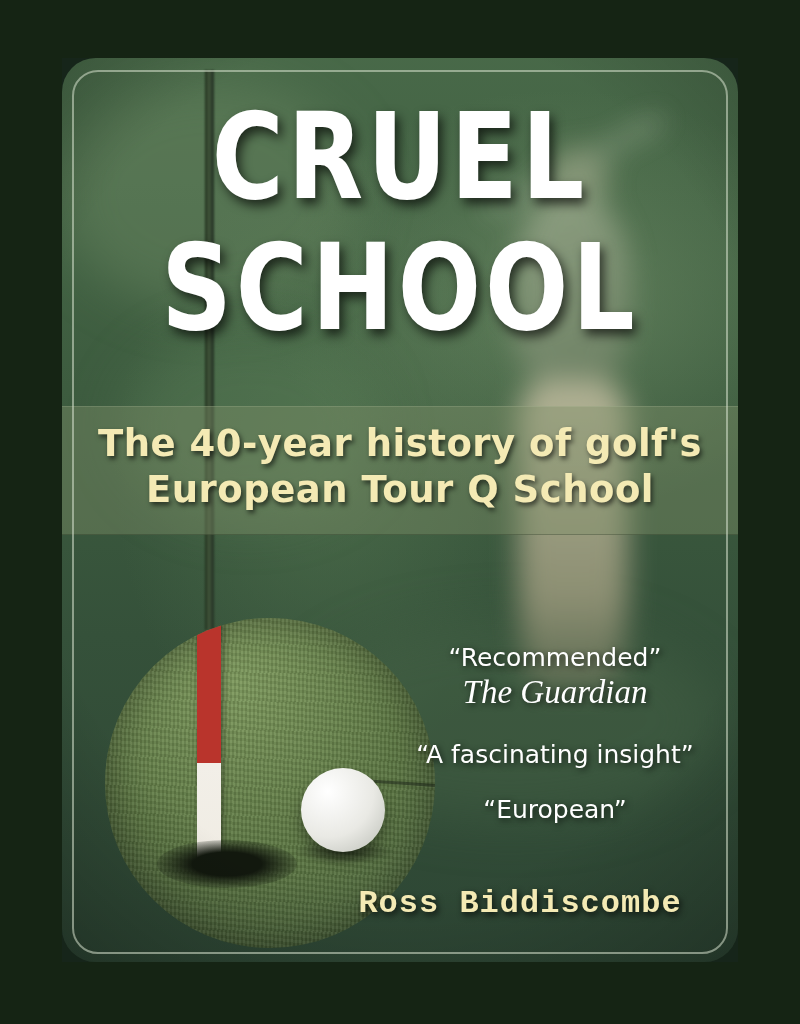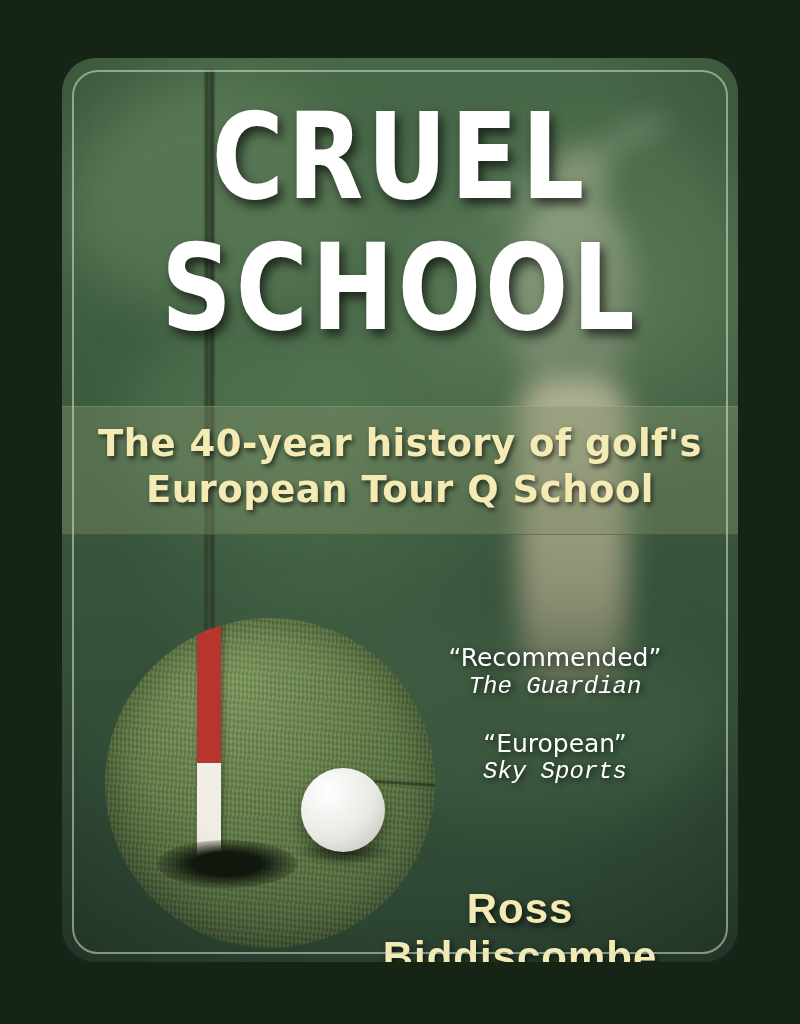--- a/index.html
+++ b/index.html
@@ -220,35 +220,35 @@
     margin-bottom: 28px;
     text-shadow: 2px 2px 6px rgba(0,0,0,0.7);
   }
   .quote-text {
     font-family: "DejaVu Sans", sans-serif;
     font-size: 25px;
     font-weight: normal;
     line-height: 1.1;
   }
   .quote-source {
-    font-family: Liberation Mono, monospace;
+    font-family: Liberation Serif, serif;
     font-style: italic;
-    font-size: 24px;
+    font-size: 33px;
     line-height: 1.25;
   }
 
   
   .author {
     position: absolute;
     left: 330px; top: 885px;
     width: 380px;
     text-align: center;
-    font-family: Liberation Sans, sans-serif;
+    font-family: Liberation Mono, monospace;
     font-weight: bold;
-    font-size: 42px;
+    font-size: 32px;
     letter-spacing: 1px;
     color: #f4eab4;
     text-shadow: 2px 3px 6px rgba(0,0,0,0.75);
   }
 
   
   .vignette {
     position: absolute;
     left: 0; top: 0; width: 800px; height: 1024px;
     background: radial-gradient(ellipse 680px 780px at 50% 45%, rgba(0,0,0,0) 55%, rgba(0,0,0,0.45) 100%);
@@ -297,24 +297,24 @@
     <div class="title-line one">CRUEL</div>
     <div class="title-line two">SCHOOL</div>
   </div>
 
   <div class="quotes">
     <div class="quote">
       <div class="quote-text">“Recommended”</div>
       <div class="quote-source">The Guardian</div>
     </div>
     <div class="quote">
+      <div class="quote-text">“A fascinating insight”</div>
     </div>
     <div class="quote">
       <div class="quote-text">“European”</div>
-      <div class="quote-source">Sky Sports</div>
     </div>
   </div>
 
   <div class="author">Ross Biddiscombe</div>
 
   <div class="frame-outer"></div>
   <div class="frame-line"></div>
 
 </div>
 

